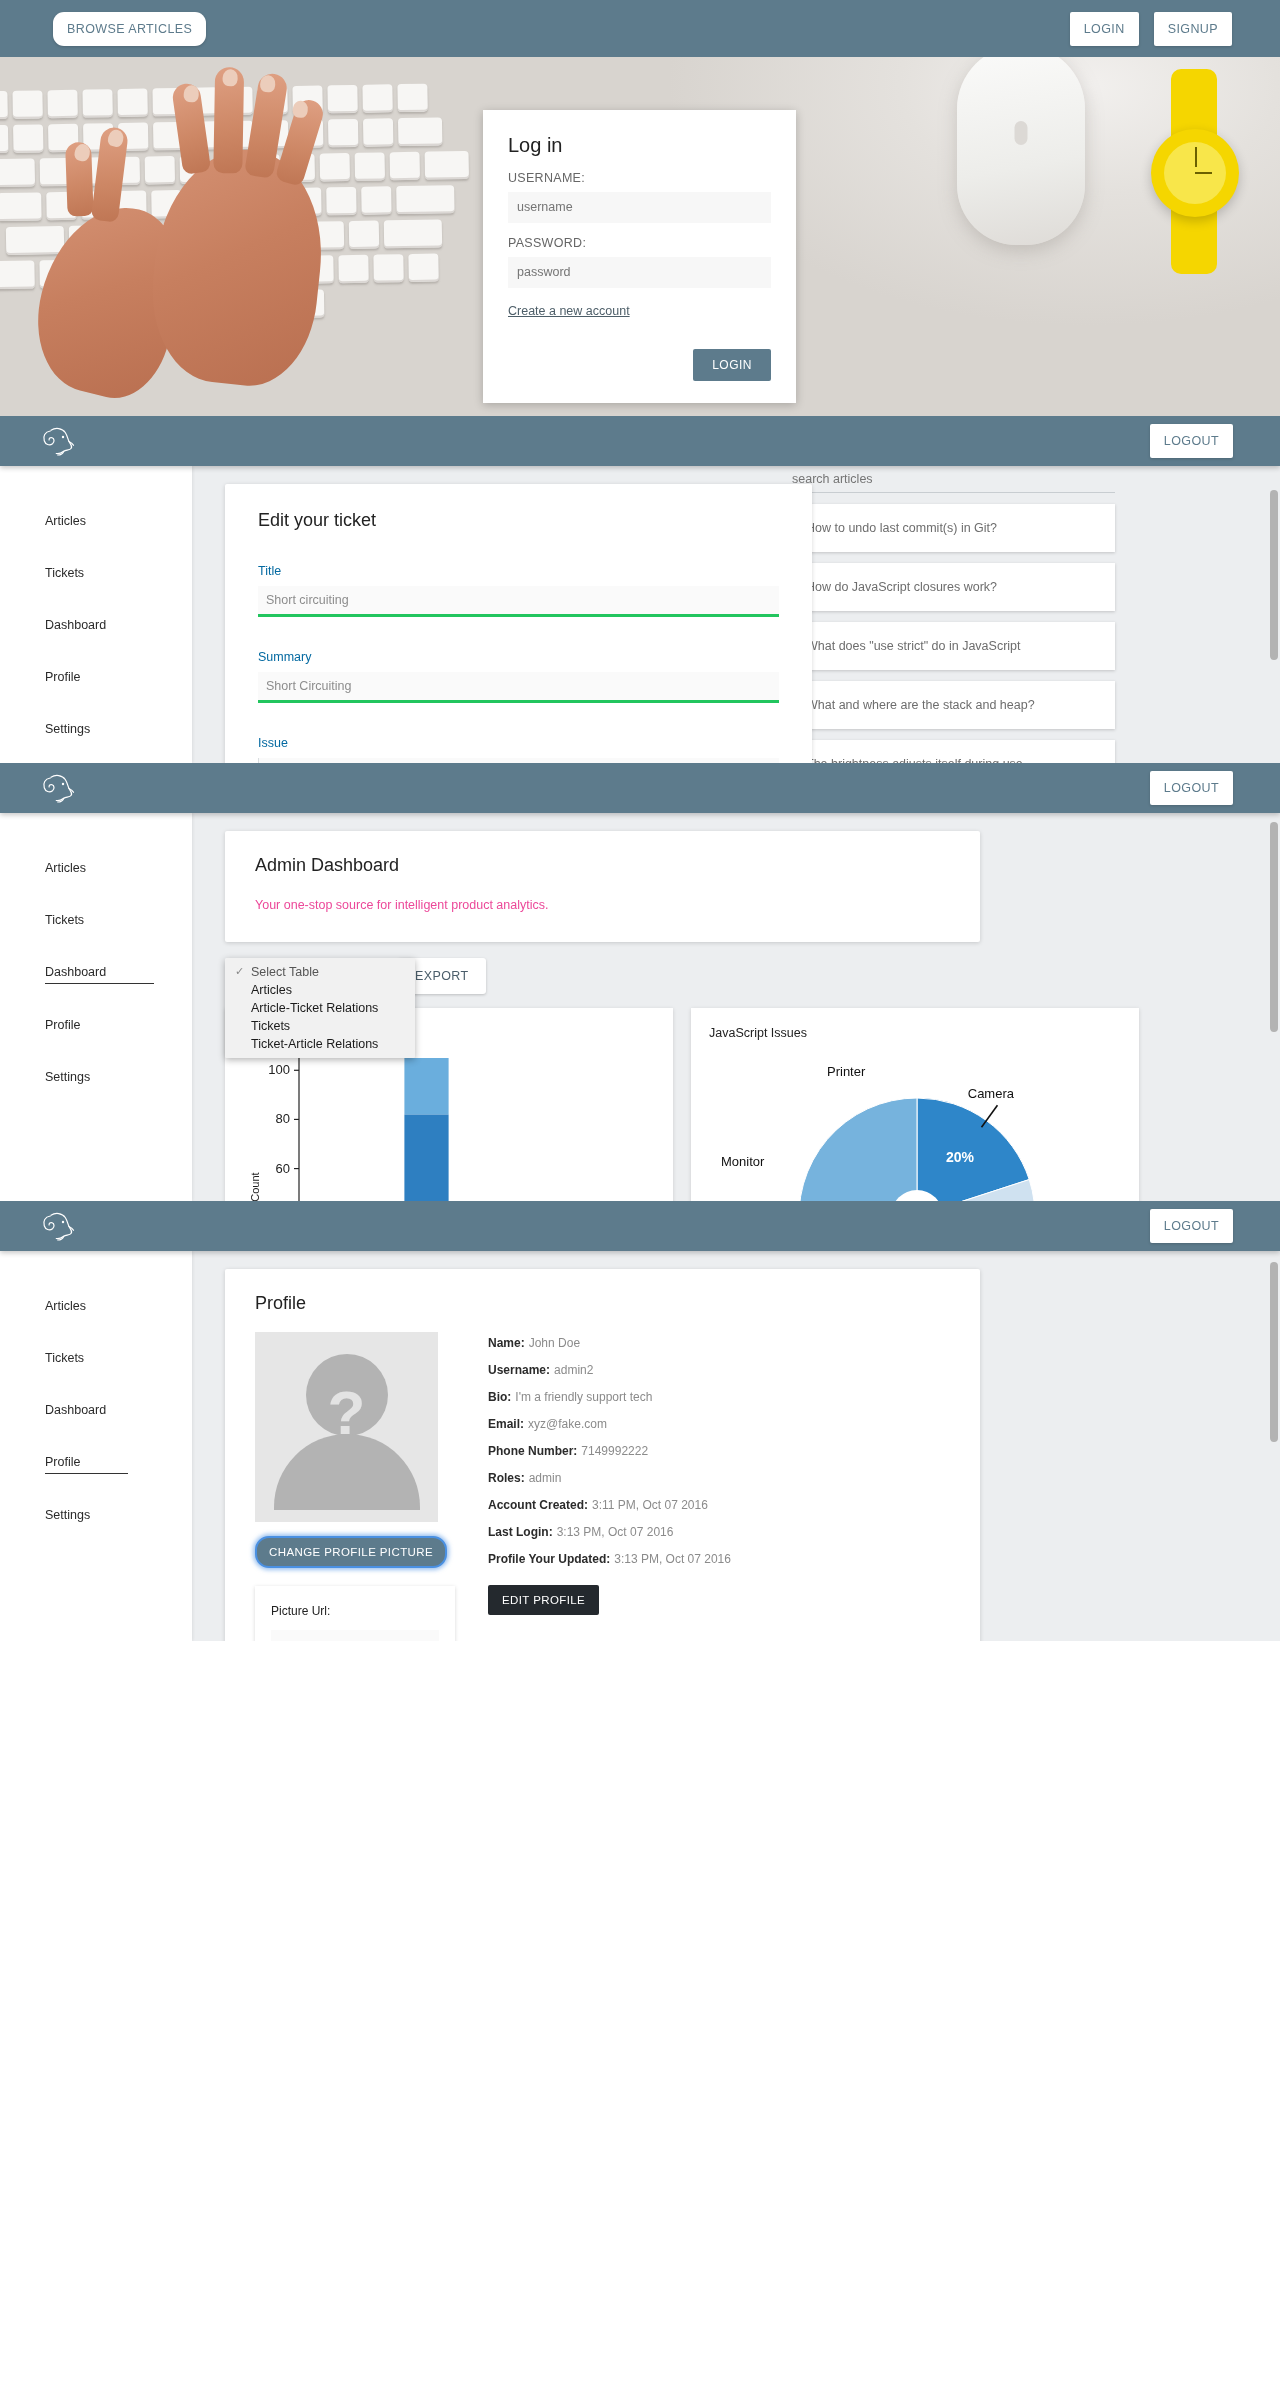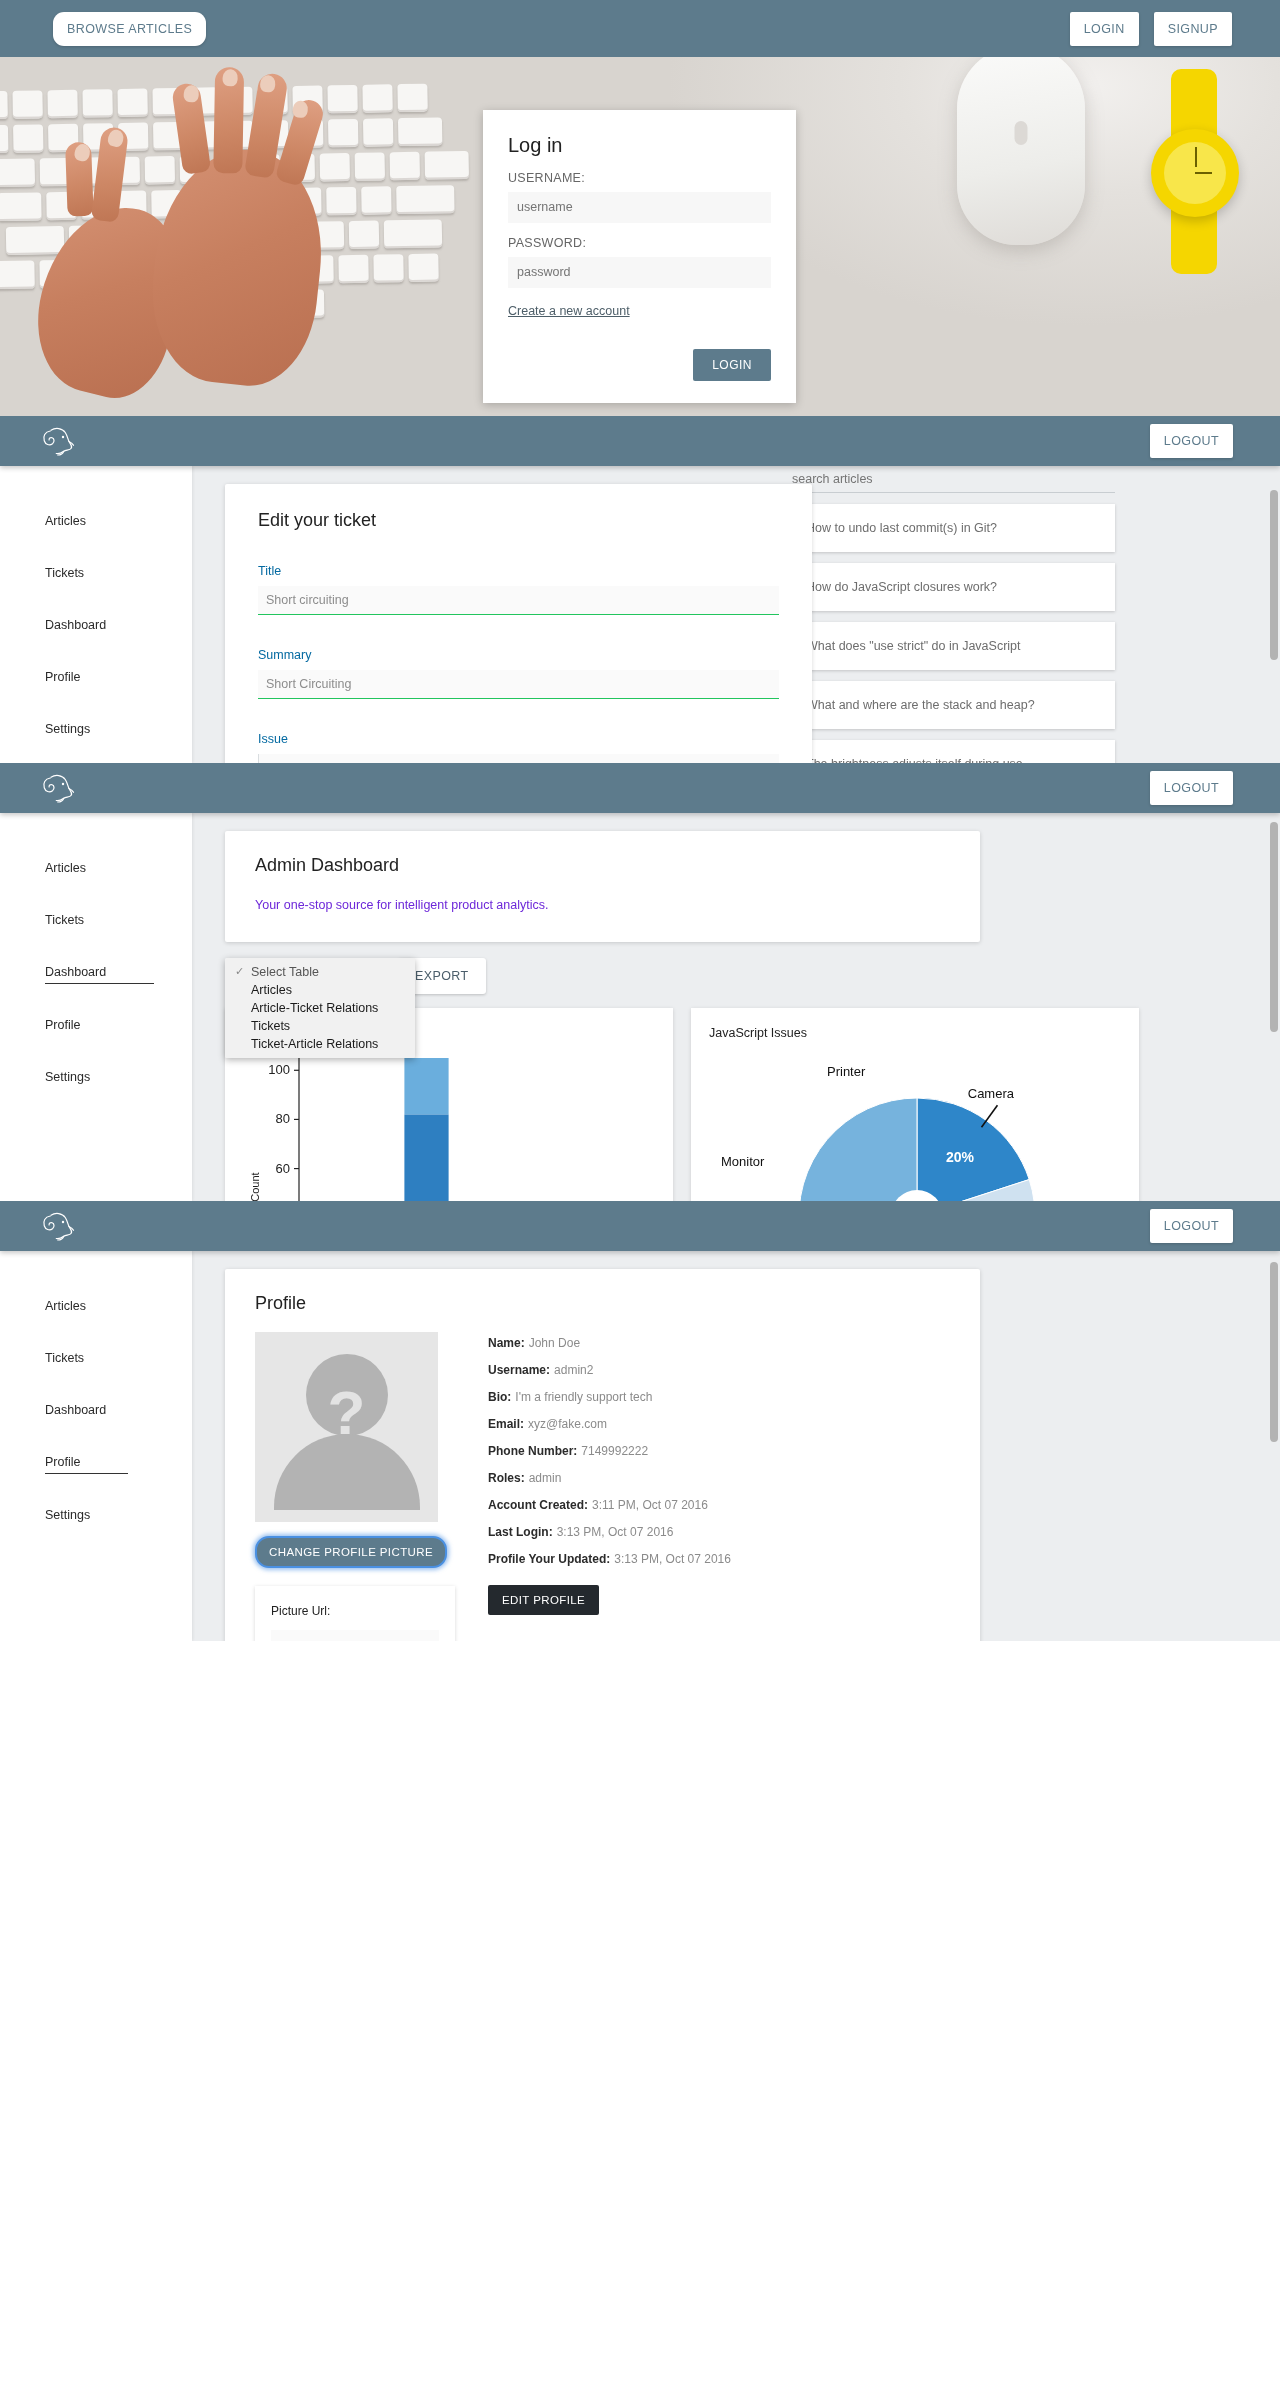--- a/index.html
+++ b/index.html
@@ -167,21 +167,21 @@
 
   
   .card {
     background:#fff; box-shadow: 0 1px 4px rgba(0,0,0,.16);
     border-radius: 2px;
   }
   .ticket-card { width: 587px; margin-left: 33px; padding: 26px 33px 20px 33px; }
   .card-h1 { font-size: 18px; color:#222; font-weight:normal; }
   .form-label { font-size: 12.5px; color:#0369a1; margin-top: 33px; margin-bottom: 8px; }
   .line-input {
-    width:100%; background:#fafafa; border:none; border-bottom:1px solid #22c55e;
+    width:100%; background:#fafafa; border:none; border-bottom:3px solid #22c55e;
     padding: 7px 8px; font-size:12.5px; color:#8d8d8d; outline:none;
     font-family:"Liberation Sans", sans-serif;
   }
   .area-input {
     width:100%; background:#fafafa; border:none; border-left:1px solid #d9dde0;
     padding: 8px 9px; font-size:11.5px; color:#6f6f6f; line-height:1.55;
     resize:none; outline:none; font-family:"Liberation Sans", sans-serif;
   }
 
   
@@ -195,21 +195,21 @@
     font-family:"Liberation Sans", sans-serif;
   }
   .art-item {
     background:#fff; box-shadow: 0 1px 3px rgba(0,0,0,.18);
     padding: 17px 16px; font-size:12.5px; color:#6d6d6d; margin-top: 11px;
     cursor:pointer;
   }
 
   
   .dash-card { margin-left: 33px; width: 755px; padding: 24px 30px 30px 30px; }
-  .dash-sub { font-size:12.5px; color:#6d28d9; margin-top: 22px; }
+  .dash-sub { font-size:12.5px; color:#ec4899; margin-top: 22px; }
   .controls { margin-left: 33px; margin-top: 16px; display:flex; align-items:flex-start; gap:0; position:relative; }
   .select-stub {
     width:164px; height:6px; background:#fff;
     border-top:3px solid #4a90e2; border-radius:3px 3px 0 0;
   }
   .export-btn {
     background:#fff; border:none; border-radius:3px; padding: 11px 17px;
     font-size:12.5px; color:#4a5d6a; letter-spacing:.4px; cursor:pointer;
     box-shadow: 0 1px 3px rgba(0,0,0,.2);
     margin-left: 9px;

